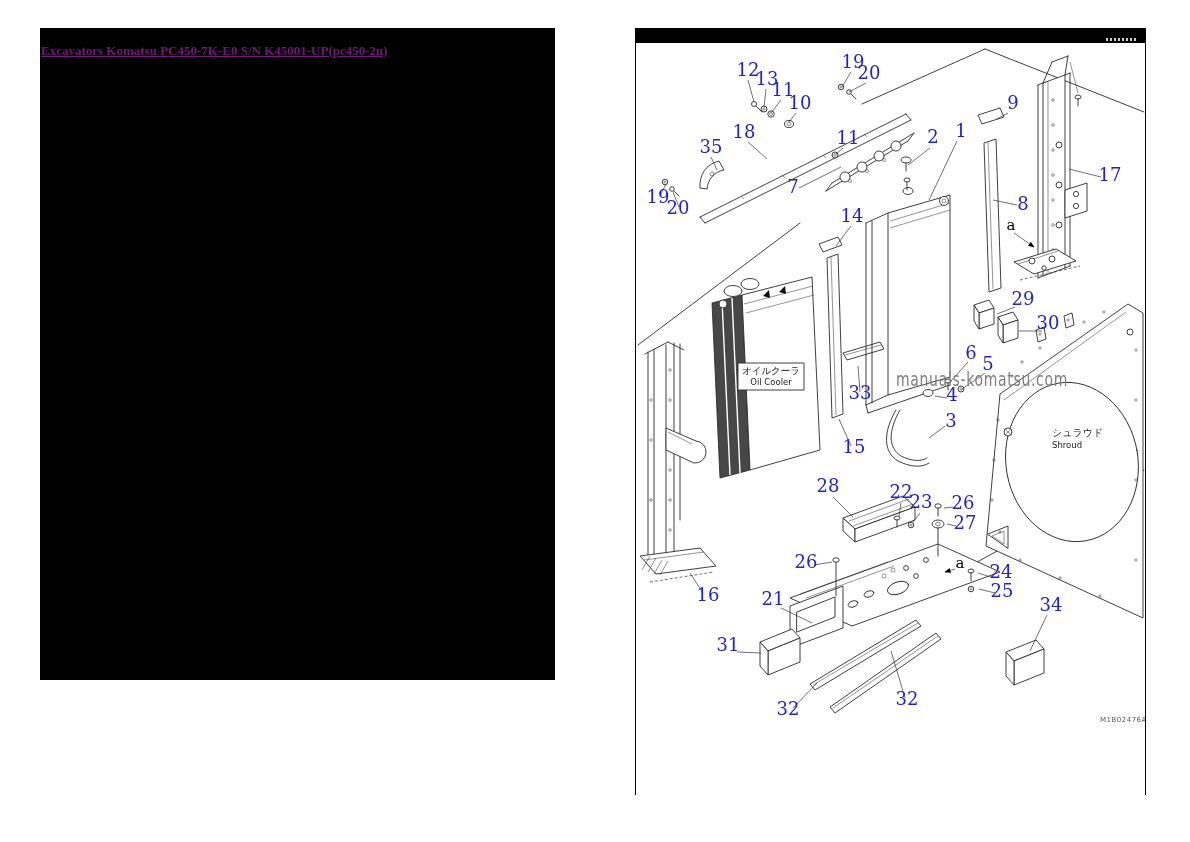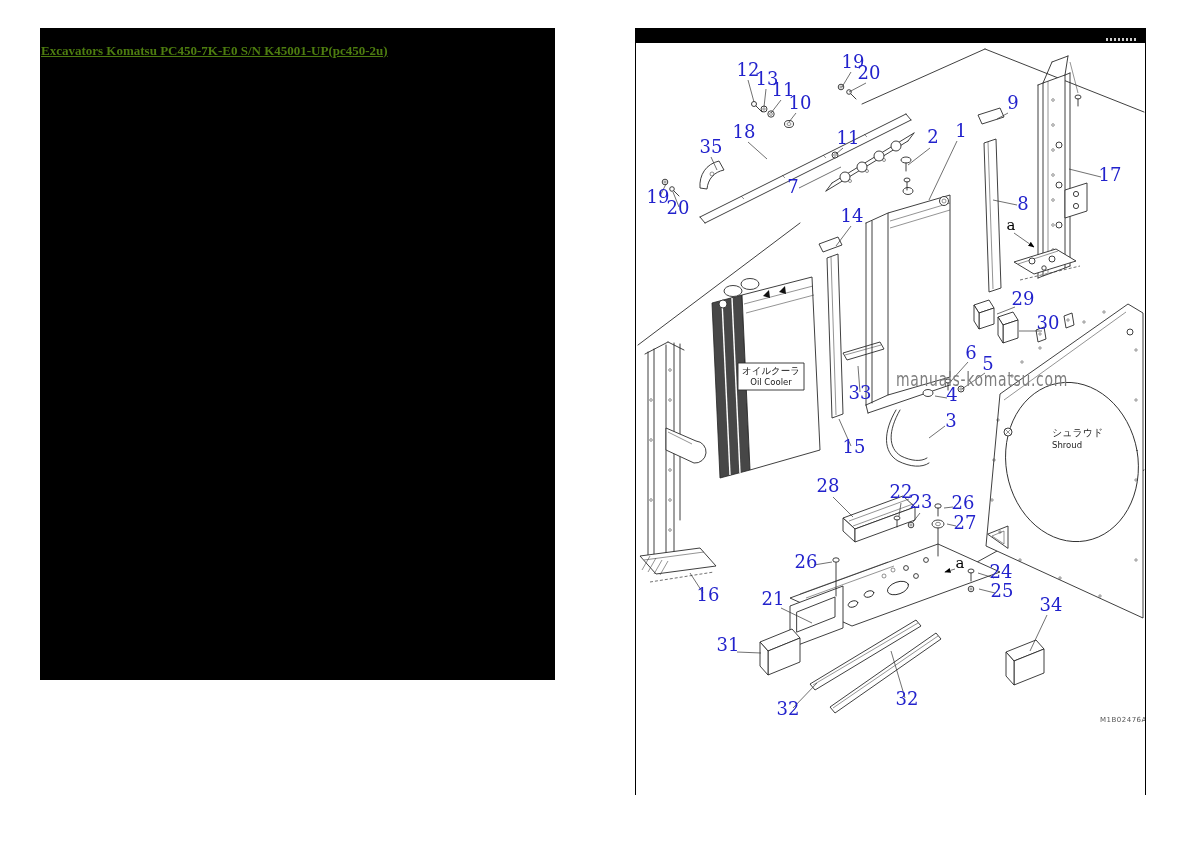--- a/index.html
+++ b/index.html
@@ -1,21 +1,21 @@
 <!DOCTYPE html>
 <html><head>
 <meta charset="utf-8">
 <style>
   html,body{margin:0;padding:0;background:#fff;}
   body{width:1190px;height:842px;position:relative;overflow:hidden;font-family:"Liberation Sans",sans-serif;}
 
   .black-panel{position:absolute;left:40px;top:28px;width:515px;height:652px;background:#000;}
   .model-link{position:absolute;left:41px;top:43px;z-index:3;
     font-family:"Liberation Serif",serif;font-weight:bold;font-size:13px;
-    color:#4d7c0f;text-decoration:underline;white-space:nowrap;}
+    color:#701a75;text-decoration:underline;white-space:nowrap;}
 
   .diagram-header{position:absolute;left:635px;top:28px;width:511px;height:15px;background:#000;}
   .header-fineprint{position:absolute;right:8px;bottom:2px;width:32px;height:3px;
     background:repeating-linear-gradient(90deg,#cfcfcf 0 2px,transparent 2px 4px);}
   .diagram-body{position:absolute;left:635px;top:43px;width:509px;height:752px;
     border-left:1px solid #000;border-right:1px solid #000;background:#fff;}
   #diagram-svg{position:absolute;left:0;top:0;}
 
   .ln{stroke:#2a2a2a;stroke-width:.9;fill:none;stroke-linejoin:round;stroke-linecap:round;}
   .f{fill:#fff;stroke:#2a2a2a;stroke-width:.9;stroke-linejoin:round;}

